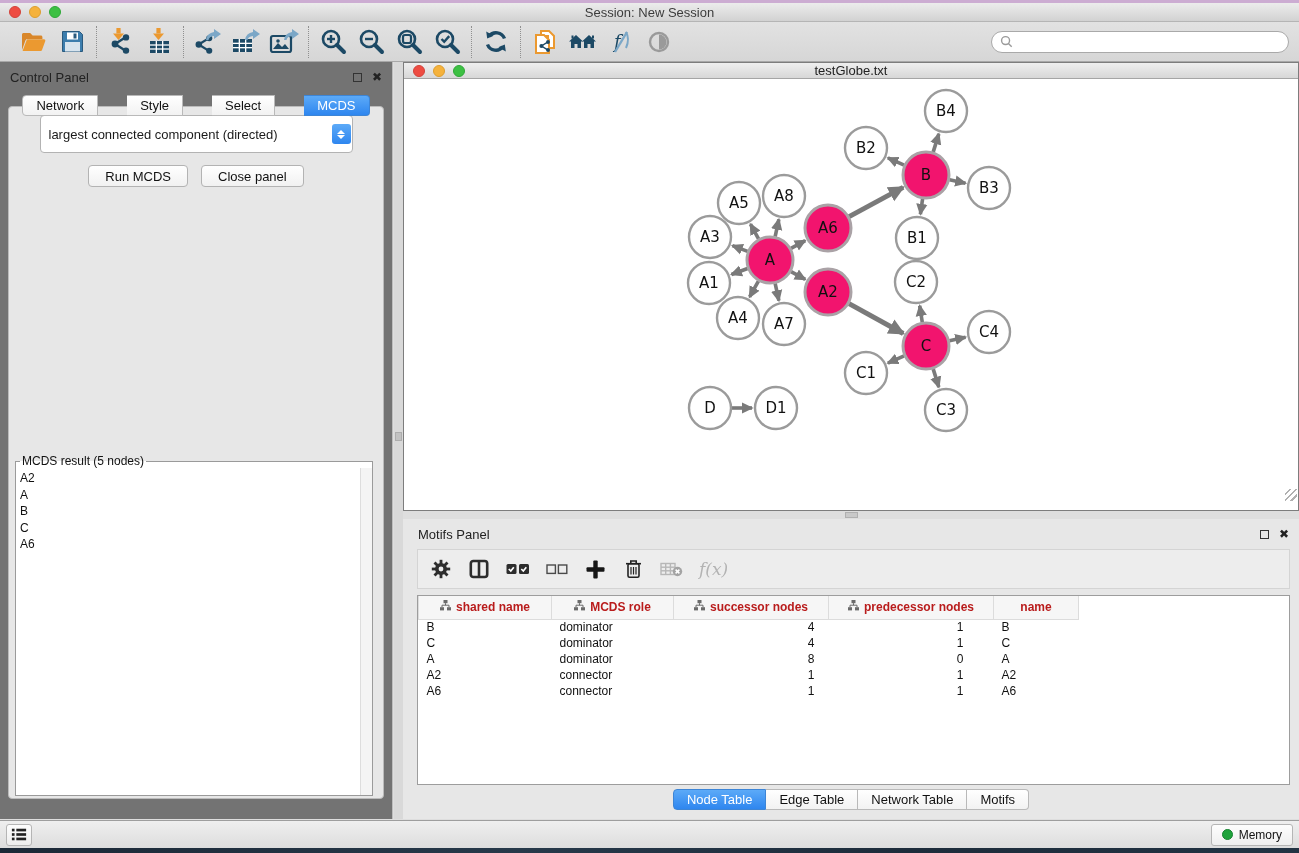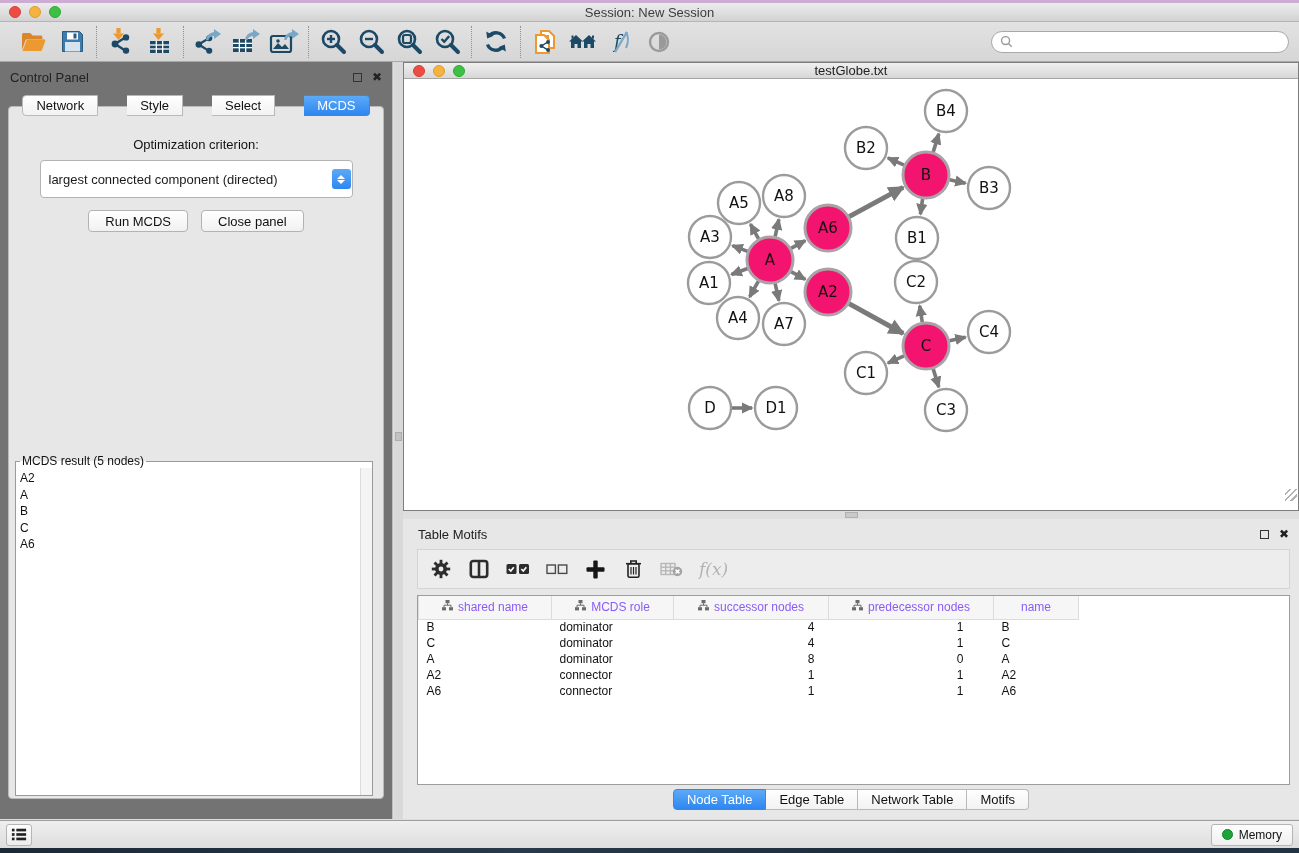--- a/index.html
+++ b/index.html
@@ -67,21 +67,21 @@
   #net-canvas { position:relative; width:100%; height:423px; background:#fff; overflow:hidden; }
   #net-grip { position:absolute; right:1px; bottom:1px; width:12px; height:12px; background:repeating-linear-gradient(135deg, transparent 0 3px, #b0b0b0 3px 4.5px); }
 
   
   #table-panel { position:absolute; left:403px; top:457px; width:896px; height:300px; background:#e7e7e7; }
   #tp-toolbar { position:absolute; left:14px; right:9px; top:30px; height:40px; background:#ededed; border:1px solid #d4d4d4; display:flex; align-items:center; gap:16px; padding:0 12px; }
   .tp-btn { display:flex; align-items:center; justify-content:center; min-width:22px; height:24px; cursor:default; }
   .fx { font-family:"DejaVu Serif","Liberation Serif",serif; font-style:italic; font-size:17px; color:#b3b3b3; }
   #tp-tablewrap { position:absolute; left:14px; right:9px; top:76px; height:190px; background:#fff; border:1px solid #9d9d9d; overflow:hidden; }
   table { border-collapse:collapse; table-layout:fixed; }
-  th { height:23px; background:#f6f6f6; border:1px solid #dcdcdc; border-top:none; font-size:12px; font-weight:normal; color:#8b5cf6; }
+  th { height:23px; background:#f6f6f6; border:1px solid #dcdcdc; border-top:none; font-size:12px; font-weight:bold; color:#b91c1c; }
   th .th-inner { display:flex; align-items:center; justify-content:center; gap:5px; }
   td { height:16px; font-size:12px; color:#111; padding:0 8px; white-space:nowrap; overflow:hidden; }
   td.num { text-align:right; }
   #table-tabs { position:absolute; left:0; right:0; top:270px; display:flex; justify-content:center; }
 
   
   #statusbar { position:absolute; left:0; top:820px; width:1299px; height:28px; background:linear-gradient(#efefef,#dddddd); border-top:1px solid #9e9e9e; display:flex; align-items:center; padding:0 6px; }
   #list-btn { width:26px; height:22px; background:linear-gradient(#fdfdfd,#ededed); border:1px solid #b5b5b5; border-radius:3px; display:flex; align-items:center; justify-content:center; }
   #memory-btn { margin-left:auto; height:22px; background:linear-gradient(#fdfdfd,#efefef); border:1px solid #b5b5b5; border-radius:3px; display:flex; align-items:center; gap:6px; padding:0 10px; font-size:12px; color:#111; }
   #memory-dot { width:11px; height:11px; border-radius:50%; background:#1ea33b; border:1px solid #168230; }
@@ -300,21 +300,20 @@
       <span class="win-float"></span>
       <span class="win-close">✖</span>
     </div>
     <div id="control-tabs" class="seg">
         <div class="seg-tab">Network</div>
         <div class="seg-tab">Style</div>
         <div class="seg-tab">Select</div>
         <div class="seg-tab active">MCDS</div>
       </div>
     <div id="control-body">
-      <div id="opt-label">Optimization criterion:</div>
       <div id="criterion">
         <span class="val">largest connected component (directed)</span>
         <span class="stepper">
             <span class="chev up"></span>
             <span class="chev down"></span>
           </span>
       </div>
       <div id="mcds-buttons">
         <button class="push-btn">Run MCDS</button>
         <button class="push-btn">Close panel</button>
@@ -461,21 +460,21 @@
         </svg>
       <div id="net-grip"></div>
       
     </div>
   </div>
 
   <div id="hsplit-grip"></div>
 
   <div id="table-panel">
     <div class="panel-head" style="padding-left:15px;">
-      <span>Table Motifs</span>
+      <span>Motifs Panel</span>
       <span class="spacer"></span>
       <span class="win-float"></span>
       <span class="win-close">✖</span>
     </div>
     <div id="tp-toolbar">
         <div class="tp-btn">
           <svg width="20" height="20" viewBox="0 0 20 20">
             <g fill="#2d2d2d">
               <rect x="8.6" y="0.8" width="2.8" height="18.4"></rect>
               <rect x="8.6" y="0.8" width="2.8" height="18.4" transform="rotate(45 10 10)"></rect>

